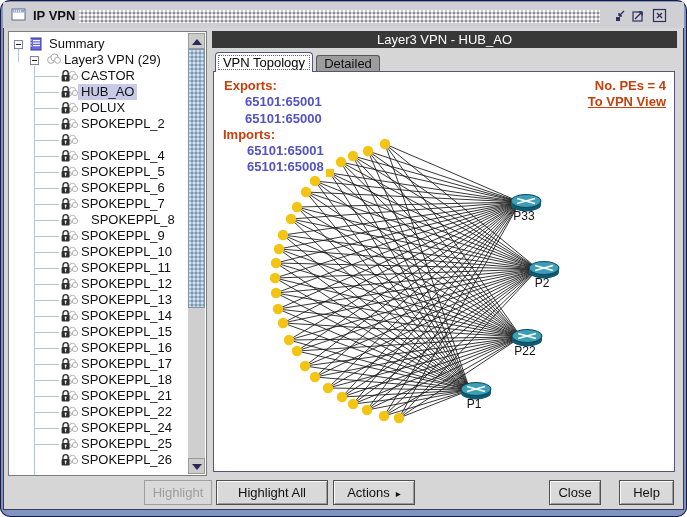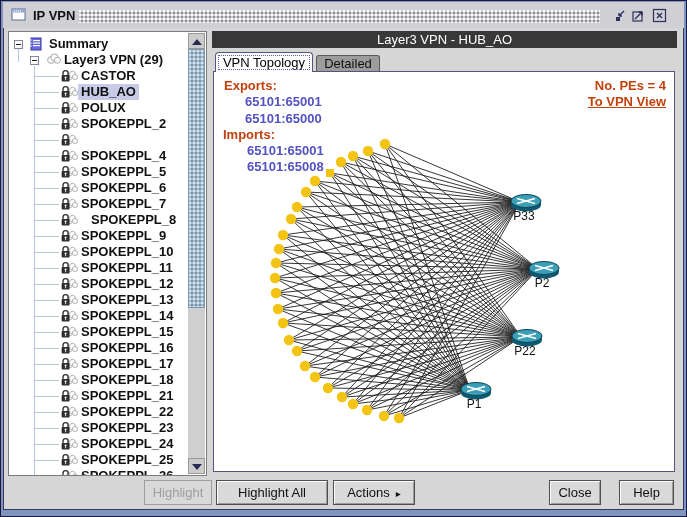--- a/index.html
+++ b/index.html
@@ -1,39 +1,39 @@
 <!DOCTYPE html>
 <html><head>
 <meta charset="utf-8">
 <style>
   html,body{margin:0;padding:0;}
   body{width:687px;height:517px;font-family:"Liberation Sans",sans-serif;}
   .window{position:relative;width:687px;height:517px;background:#8094C0;
-          box-shadow:inset 0 0 0 1px #1A1A40;overflow:hidden;}
+          box-shadow:inset 0 0 0 1px #1A1A40;overflow:hidden;border-radius:10px;}
   
   .titlebar{position:absolute;left:3px;right:3px;top:2px;height:26px;background:#CFCFD4;
             border-bottom:1px solid #6E6E8E;}
   .titlebar .bumps{position:absolute;left:76px;right:84px;top:8px;height:13px;
       background-image:radial-gradient(circle at 1px 1px,#ffffff 35%,transparent 36%),
                        radial-gradient(circle at 3px 3px,#8f8f96 35%,transparent 36%);
       background-size:4px 4px;}
   .title-icon{position:absolute;left:8px;top:5px;width:16px;height:16px;}
   .title-text{position:absolute;left:30px;top:6px;font-size:13px;font-weight:bold;color:#111;}
   .winbtn{position:absolute;top:6px;width:15px;height:15px;cursor:default;}
   .winbtn svg{display:block;}
   
   .client{position:absolute;left:3px;right:3px;top:28px;bottom:7px;background:#D6D6D6;
           border:1px solid #39395F;border-top:none;}
   
   .tree-panel{position:absolute;left:4px;top:3px;width:197px;height:443px;background:#fff;
               border:1px solid #7C7C7C;overflow:hidden;}
   .tree-rows{position:absolute;left:0;top:4px;right:18px;}
   .tree-row{position:relative;height:16px;line-height:16px;font-size:13px;color:#111;
             white-space:nowrap;}
-  .tree-row .lbl{padding:0 3px;font-weight:bold;}
+  .tree-row .lbl{padding:0 3px;}
   .tree-row .lbl.selected{background:#C8CBE8;}
   .handle{position:absolute;top:4px;width:9px;height:9px;background:#FDFDFD;
           border:1px solid #8484A0;box-sizing:border-box;}
   .handle::after{content:"";position:absolute;left:1px;right:1px;top:3px;height:1px;background:#202020;}
   .ticon{position:absolute;top:1px;}
   .guide{position:absolute;background:#B4C6DE;}
   
   .vscroll{position:absolute;top:1px;right:1px;bottom:1px;width:17px;background:#CFCFCF;}
   .sb-btn{position:absolute;left:0;width:17px;height:16px;background:#CCCCCC;
           border:1px solid #999;box-sizing:border-box;}
@@ -458,35 +458,20 @@
                   <circle cx="10.5" cy="7.5" r="3.2"></circle>
                   <circle cx="13.5" cy="5.5" r="3.2"></circle>
                   <circle cx="16" cy="8" r="2.6"></circle>
                 </g>
                 <path d="M4,6 V4.3 a2.6,2.6 0 0 1 5.2,0 V6" fill="none" stroke="#2E2E2E" stroke-width="1.3"></path>
                 <rect x="2.6" y="6" width="8" height="6.6" rx="1" fill="#2E2E2E"></rect>
                 <circle cx="6.6" cy="8.6" r="1" fill="#fff"></circle>
                 <rect x="6.2" y="9.2" width="0.9" height="2" fill="#fff"></rect>
               </svg></span>
             <span class="lbl" style="position: absolute; left: 69px;">SPOKEPPL_22</span>
-          </div>
-          <div class="tree-row">
-            <span class="guide" style="left: 25px; top: 8px; width: 25px; height: 1px;"></span>
-            <span class="ticon" style="left: 50px;"><svg width="19" height="14" viewBox="0 0 19 14">
-                <g fill="#FDFDFD" stroke="#B4B4B4">
-                  <circle cx="10.5" cy="7.5" r="3.2"></circle>
-                  <circle cx="13.5" cy="5.5" r="3.2"></circle>
-                  <circle cx="16" cy="8" r="2.6"></circle>
-                </g>
-                <path d="M4,6 V4.3 a2.6,2.6 0 0 1 5.2,0 V6" fill="none" stroke="#2E2E2E" stroke-width="1.3"></path>
-                <rect x="2.6" y="6" width="8" height="6.6" rx="1" fill="#2E2E2E"></rect>
-                <circle cx="6.6" cy="8.6" r="1" fill="#fff"></circle>
-                <rect x="6.2" y="9.2" width="0.9" height="2" fill="#fff"></rect>
-              </svg></span>
-            <span class="lbl" style="position: absolute; left: 69px;">SPOKEPPL_23</span>
           </div>
           <div class="tree-row">
             <span class="guide" style="left: 25px; top: 8px; width: 25px; height: 1px;"></span>
             <span class="ticon" style="left: 50px;"><svg width="19" height="14" viewBox="0 0 19 14">
                 <g fill="#FDFDFD" stroke="#B4B4B4">
                   <circle cx="10.5" cy="7.5" r="3.2"></circle>
                   <circle cx="13.5" cy="5.5" r="3.2"></circle>
                   <circle cx="16" cy="8" r="2.6"></circle>
                 </g>
                 <path d="M4,6 V4.3 a2.6,2.6 0 0 1 5.2,0 V6" fill="none" stroke="#2E2E2E" stroke-width="1.3"></path>

